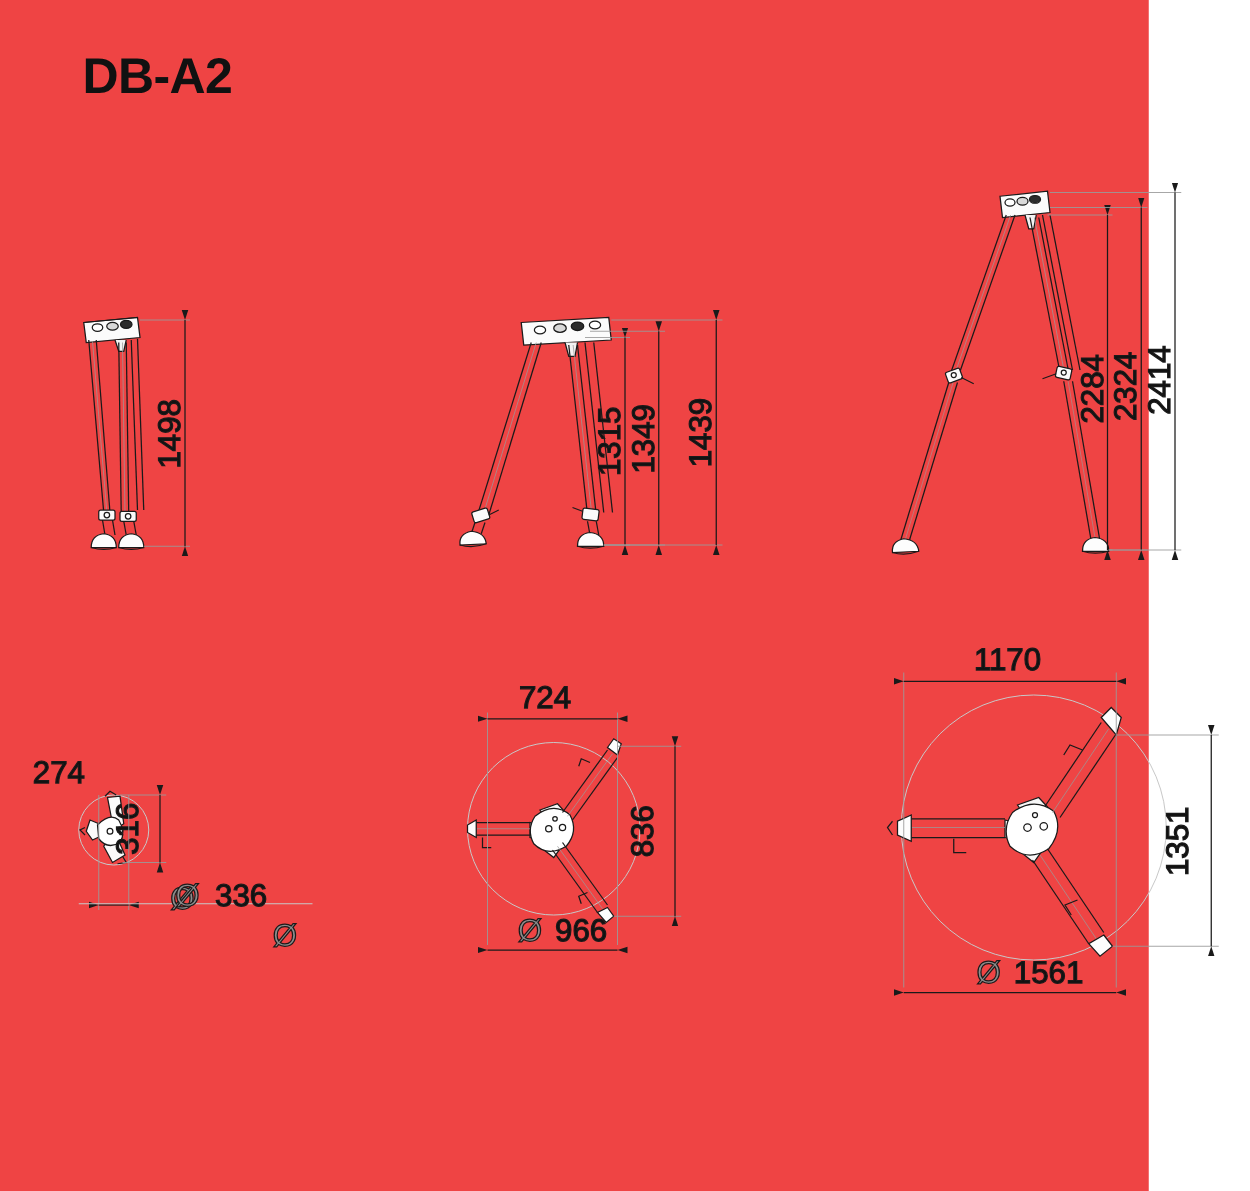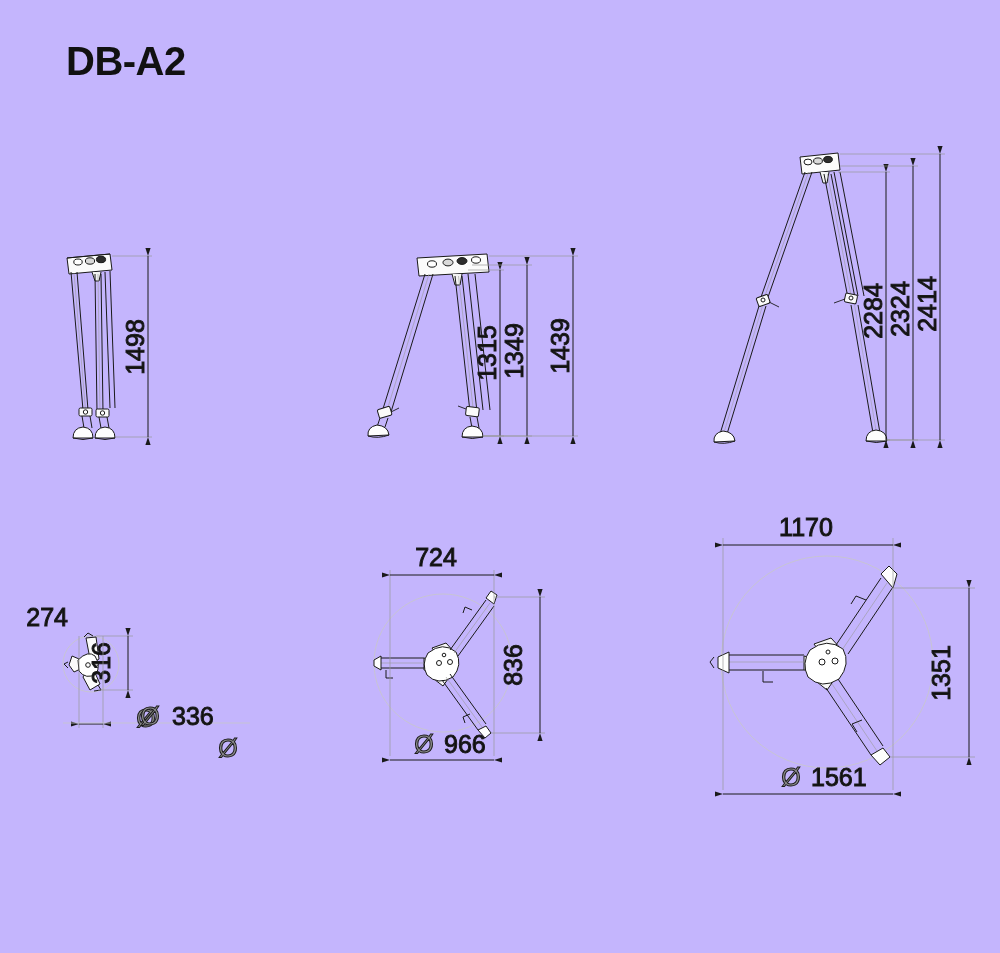--- a/index.html
+++ b/index.html
@@ -11,23 +11,23 @@
   body {
     width: 1000px;
     height: 953px;
     font-family: "Liberation Sans", sans-serif;
     color: #000000;
     overflow: hidden;
     position: relative;
   }
   #sheet {
     position: relative;
-    width: 1000px;
+    width: 919px;
     height: 953px;
-    background: #c4b5fd;
+    background: #ef4444;
   }
   #page-title {
     position: absolute;
     left: 66px;
     top: 41px;
     font-size: 40px;
     font-weight: bold;
     letter-spacing: -0.5px;
     line-height: 1;
     color: #111111;

